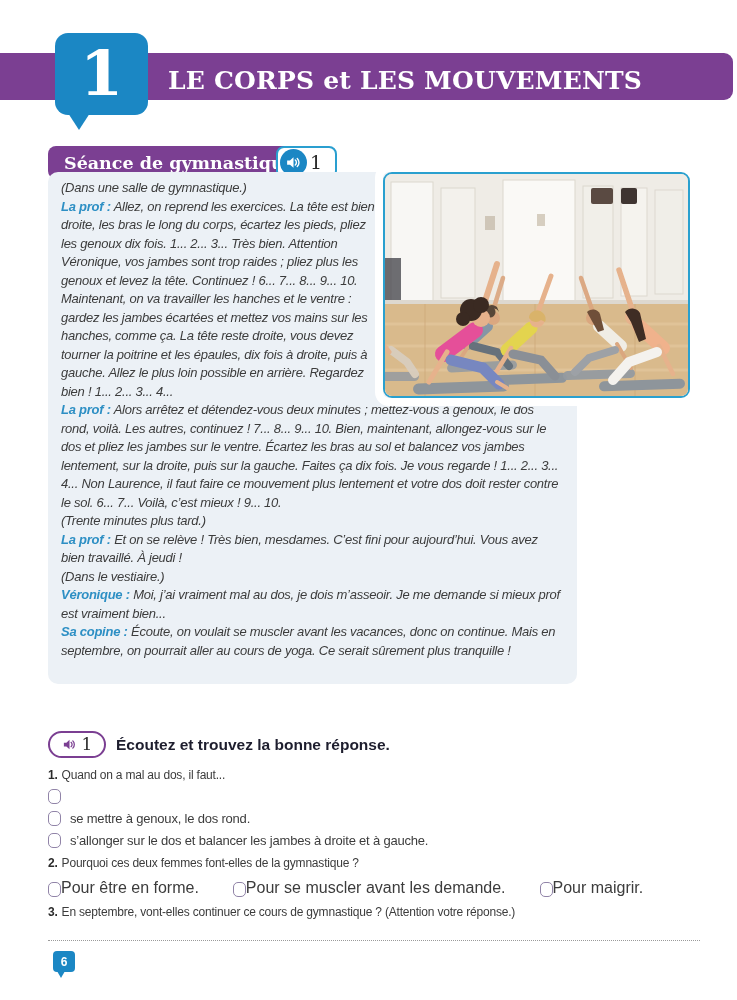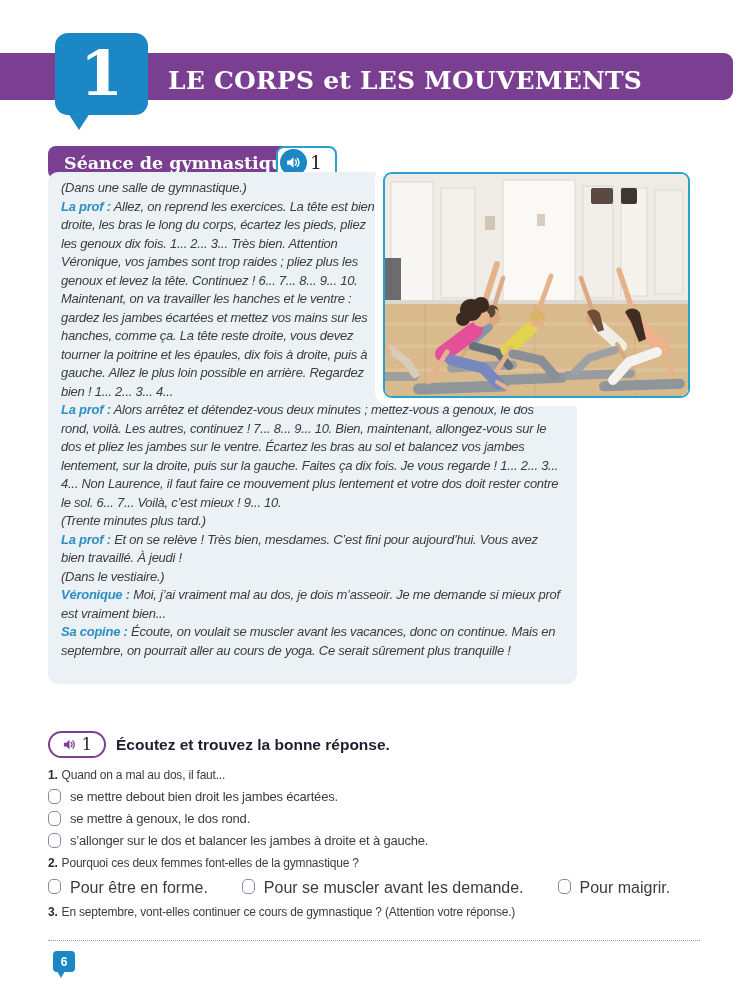--- a/index.html
+++ b/index.html
@@ -74,21 +74,21 @@
     width:58px;height:27px;box-sizing:border-box;border:2px solid #7b3f92;border-radius:14px;
     display:flex;align-items:center;justify-content:center;gap:5px;background:#fff;flex:0 0 auto;
   }
   .audio-pill .tracknum{font-family:"DejaVu Serif", serif;font-size:17px;color:#2b2b2b;line-height:1;}
   .ex-instruction{
     margin-left:10px;font-family:Liberation Sans, sans-serif;font-weight:bold;font-size:15.5px;color:#1e1e2e;
   }
   .question{font-size:12px;letter-spacing:-0.2px;color:#3c3c3c;margin:8px 0 0 0;}
   .qnum{font-weight:bold;color:#2b2b2b;margin-right:4px;}
   .opt-row{display:flex;align-items:center;gap:9px;margin-top:7px;font-size:13px;letter-spacing:-0.2px;}
-  .opt-inline{display:flex;align-items:flex-start;gap:9px;}
+  .opt-inline{display:flex;align-items:flex-end;}
   .opts-inline{display:flex;align-items:center;gap:34px;margin-top:9px;}
   .cb{
     width:13px;height:15px;box-sizing:border-box;border:1.6px solid #9184a8;border-radius:5px;
     background:#ffffff;flex:0 0 auto;
   }
   .answer-line{margin-top:20px;border-bottom:1.5px dotted #9a9a9a;height:1px;width:652px;}
   
   .page-badge{
     position:absolute;left:53px;top:951px;width:22px;height:21px;background:#1b87c4;border-radius:4px;
     display:flex;align-items:center;justify-content:center;color:#fff;font-weight:bold;font-size:12px;
@@ -233,21 +233,20 @@
         <path d="M17.3 6.2a8.2 8.2 0 0 1 0 11.6" stroke="#7b3f92" stroke-width="2" fill="none" stroke-linecap="round"></path>
       </svg>
       <span class="tracknum">1</span>
     </span>
     <span class="ex-instruction">Écoutez et trouvez la bonne réponse.</span>
   </div>
 
   <p class="question"><span class="qnum">1.</span><span>Quand on a mal au dos, il faut...</span></p>
   <div class="opt-row">
     <span class="cb"></span>
-    <span>se mettre debout bien droit les jambes écartées.</span>
   </div>
   <div class="opt-row">
     <span class="cb"></span>
     <span>se mettre à genoux, le dos rond.</span>
   </div>
   <div class="opt-row">
     <span class="cb"></span>
     <span>s’allonger sur le dos et balancer les jambes à droite et à gauche.</span>
   </div>
 

